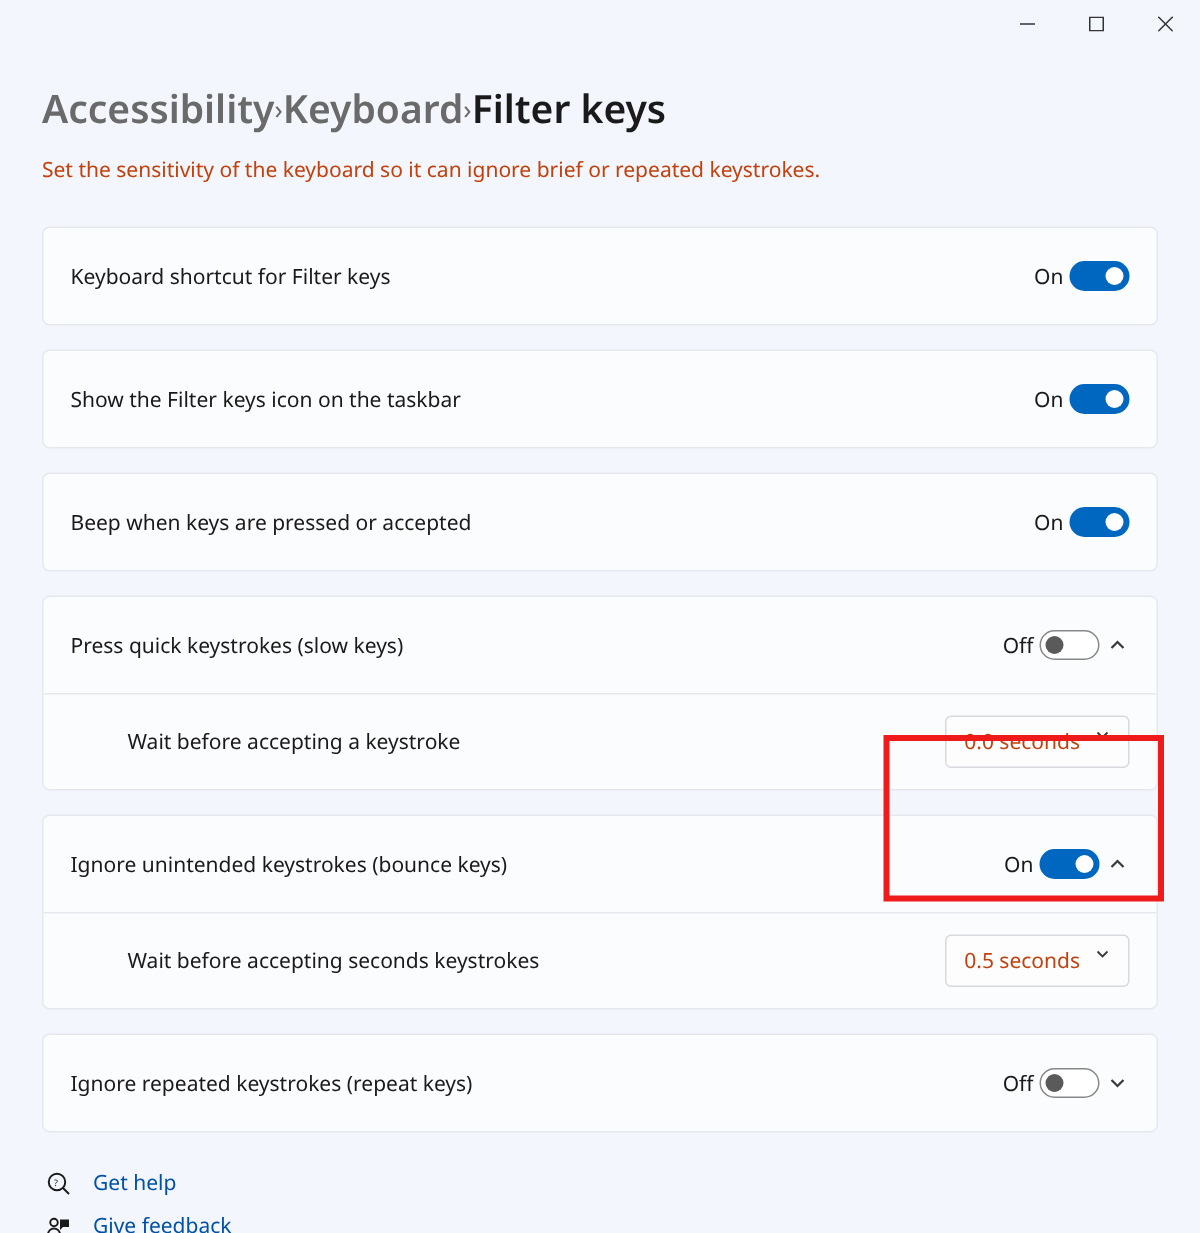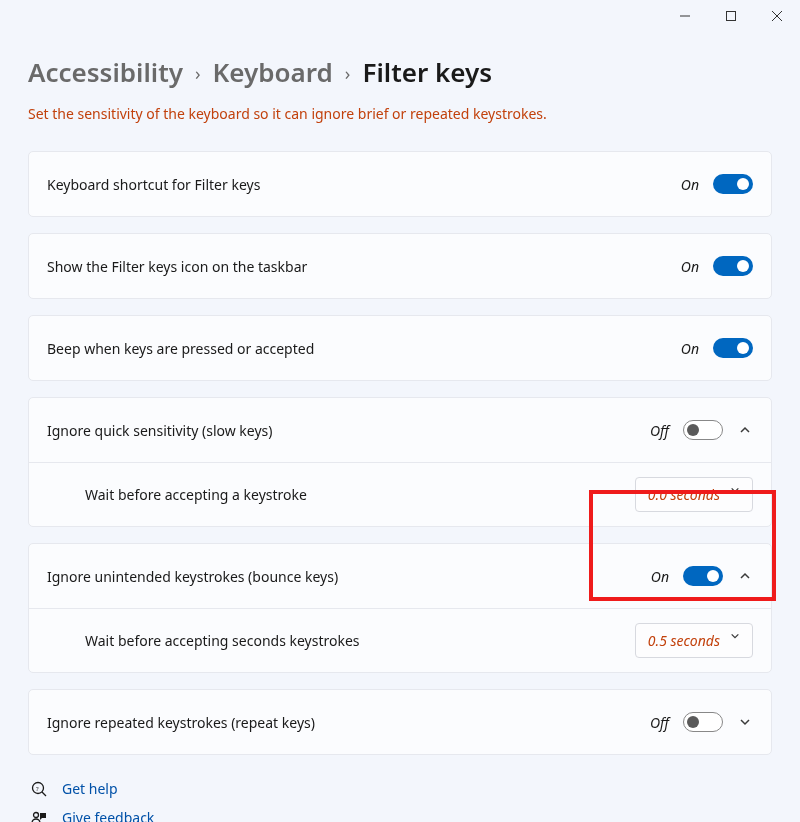--- a/index.html
+++ b/index.html
@@ -28,21 +28,20 @@
   .win-btn svg { width: 10px; height: 10px; stroke: #333; stroke-width: 1; fill: none; }
 
   .content {
     padding: 54px 28px 0 28px;
   }
 
   
   .breadcrumb {
     display: flex;
     align-items: center;
-    gap: 12px;
     font-size: 26px;
     font-weight: 600;
     color: #6a6a6a;
     margin-bottom: 14px;
   }
   .breadcrumb .current { color: #1a1a1a; }
   .breadcrumb .chev { font-size: 18px; color: #6a6a6a; font-weight: 400; position: relative; top:1px;}
 
   .subtitle {
     font-size: 14px;
@@ -68,22 +67,21 @@
   .row + .row { border-top: 1px solid #e6e8ee; }
   .row.sub { padding-left: 56px; min-height: 58px; }
 
   .row-text { flex: 1; }
   .row-title { font-size: 14px; color: #1a1a1a; }
   .row-desc  { font-size: 12px; color: #6a6a6a; margin-top: 2px; }
 
   .row-controls {
     display: flex;
     align-items: center;
-    gap: 14px;
-    font-style: italic;
+    gap: 4px;
   }
 
   .state-label { font-size: 14px; color: #1a1a1a; }
 
   
   .toggle {
     width: 40px; height: 20px;
     border-radius: 10px;
     position: relative;
     background: #878787;
@@ -224,21 +222,21 @@
         <div class="toggle on">
             <div class="knob"></div>
           </div>
       </div>
     </div>
   </div>
 
   <div class="card-group">
     <div class="row">
       <div class="row-text">
-        <div class="row-title">Ignore quick sensitivity (slow keys)</div>
+        <div class="row-title">Press quick keystrokes (slow keys)</div>
       </div>
       <div class="row-controls">
         <span class="state-label">Off</span>
         <div class="toggle off">
             <div class="knob"></div>
           </div>
         <div class="expander">
           <svg viewBox="0 0 12 12">
               <polyline points="2,8 6,4 10,8"></polyline>
             </svg>

